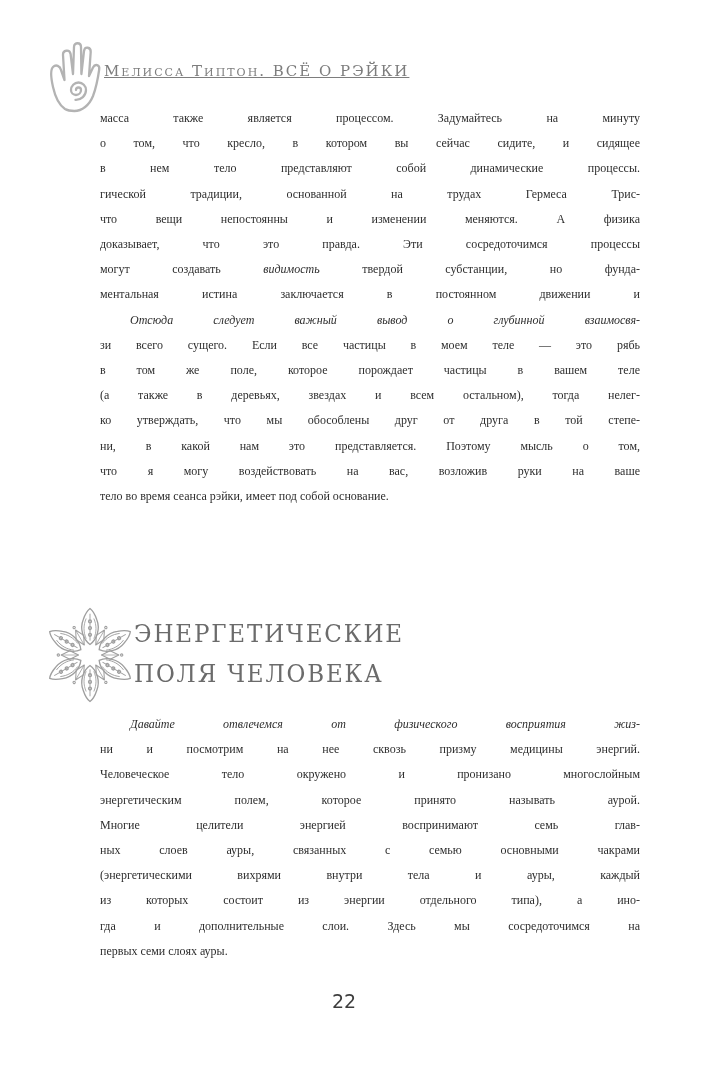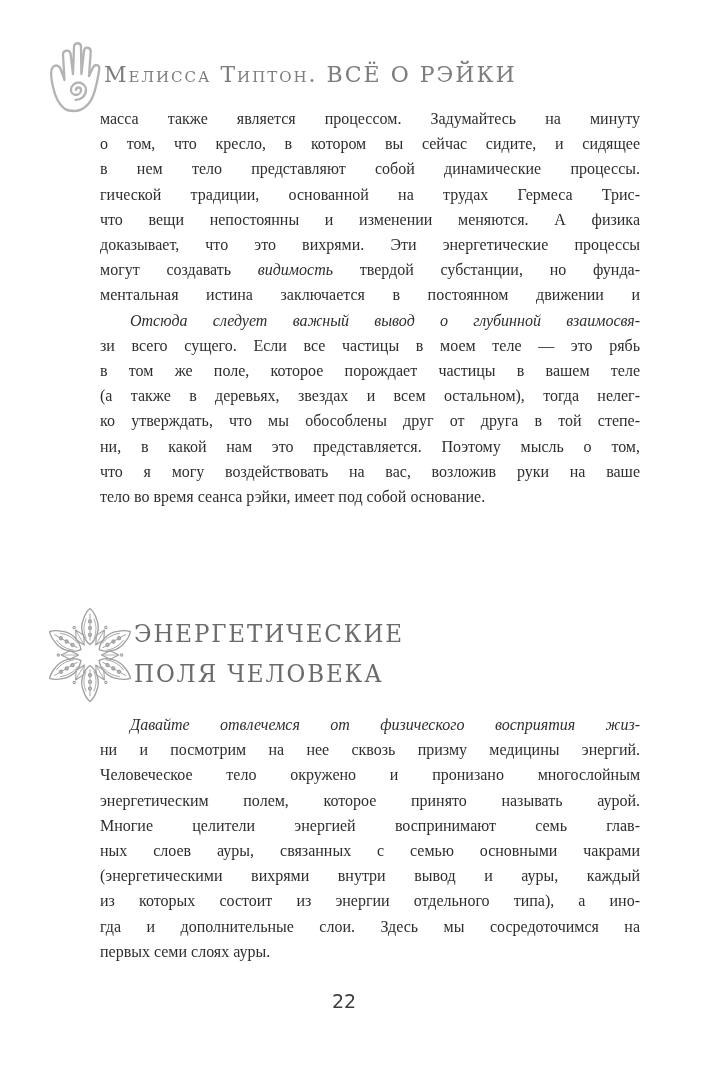--- a/index.html
+++ b/index.html
@@ -14,28 +14,29 @@
   html,body{background:#fff;}
   body{
     width:720px;height:1080px;position:relative;overflow:hidden;
     background:var(--page-bg);
     font-family:"Liberation Serif", serif;
   }
   .running-header{
     position:absolute;left:104px;top:62px;
     font-family:"DejaVu Serif", serif;
     font-variant-caps:small-caps;
-    font-size:22px;letter-spacing:2px;
+    font-size:15px;letter-spacing:2px;
     color:var(--header-text);
     white-space:nowrap;
+    text-decoration:underline;
   }
   .hand-logo{position:absolute;left:46px;top:36px;width:64px;height:80px;}
   .text-block{
     position:absolute;left:100px;width:540px;
-    font-size:16px;line-height:25.2px;color:var(--body-text);
+    font-size:12px;line-height:25.2px;color:var(--body-text);
   }
   .block-a{top:106px;}
   .block-b{top:712px;}
   .line{text-align:justify;text-align-last:justify;}
   .line.last{text-align-last:left;}
   .line.indent{text-indent:30px;font-style:italic;}
   .line em{font-style:italic;}
   .section-head{position:absolute;left:42px;top:604px;width:600px;height:104px;}
   .section-ornament{position:absolute;left:0;top:0;width:96px;height:102px;}
   .section-title{
@@ -67,21 +68,21 @@
 </div>
 
 <div class="running-header">Мелисса Типтон. ВСЁ О РЭЙКИ</div>
 
 <div class="text-block block-a">
     <div class="line">масса также является процессом. Задумайтесь на минуту</div>
     <div class="line">о том, что кресло, в котором вы сейчас сидите, и сидящее</div>
     <div class="line">в нем тело представляют собой динамические процессы.</div>
     <div class="line">гической традиции, основанной на трудах Гермеса Трис-</div>
     <div class="line">что вещи непостоянны и изменении меняются. А физика</div>
-    <div class="line">доказывает, что это вихрями. Эти энергетические процессы</div>
+    <div class="line">доказывает, что это правда. Эти сосредоточимся процессы</div>
     <div class="line">могут создавать <em>видимость</em> твердой субстанции, но фунда-</div>
     <div class="line">ментальная истина заключается в постоянном движении и</div>
     <div class="line indent">Отсюда следует важный вывод о глубинной взаимосвя-</div>
     <div class="line">зи всего сущего. Если все частицы в моем теле — это рябь</div>
     <div class="line">в том же поле, которое порождает частицы в вашем теле</div>
     <div class="line">(а также в деревьях, звездах и всем остальном), тогда нелег-</div>
     <div class="line">ко утверждать, что мы обособлены друг от друга в той степе-</div>
     <div class="line">ни, в какой нам это представляется. Поэтому мысль о том,</div>
     <div class="line">что я могу воздействовать на вас, возложив руки на ваше</div>
     <div class="line last">тело во время сеанса рэйки, имеет под собой основание.</div>
@@ -125,19 +126,19 @@
   </div>
 </div>
 
 <div class="text-block block-b">
     <div class="line indent">Давайте отвлечемся от физического восприятия жиз-</div>
     <div class="line">ни и посмотрим на нее сквозь призму медицины энергий.</div>
     <div class="line">Человеческое тело окружено и пронизано многослойным</div>
     <div class="line">энергетическим полем, которое принято называть аурой.</div>
     <div class="line">Многие целители энергией воспринимают семь глав-</div>
     <div class="line">ных слоев ауры, связанных с семью основными чакрами</div>
-    <div class="line">(энергетическими вихрями внутри вывод и ауры, каждый</div>
+    <div class="line">(энергетическими вихрями внутри тела и ауры, каждый</div>
     <div class="line">из которых состоит из энергии отдельного типа), а ино-</div>
     <div class="line">гда и дополнительные слои. Здесь мы сосредоточимся на</div>
     <div class="line last">первых семи слоях ауры.</div>
   </div>
 
 <div class="page-number">22</div>
 
 </body></html>

